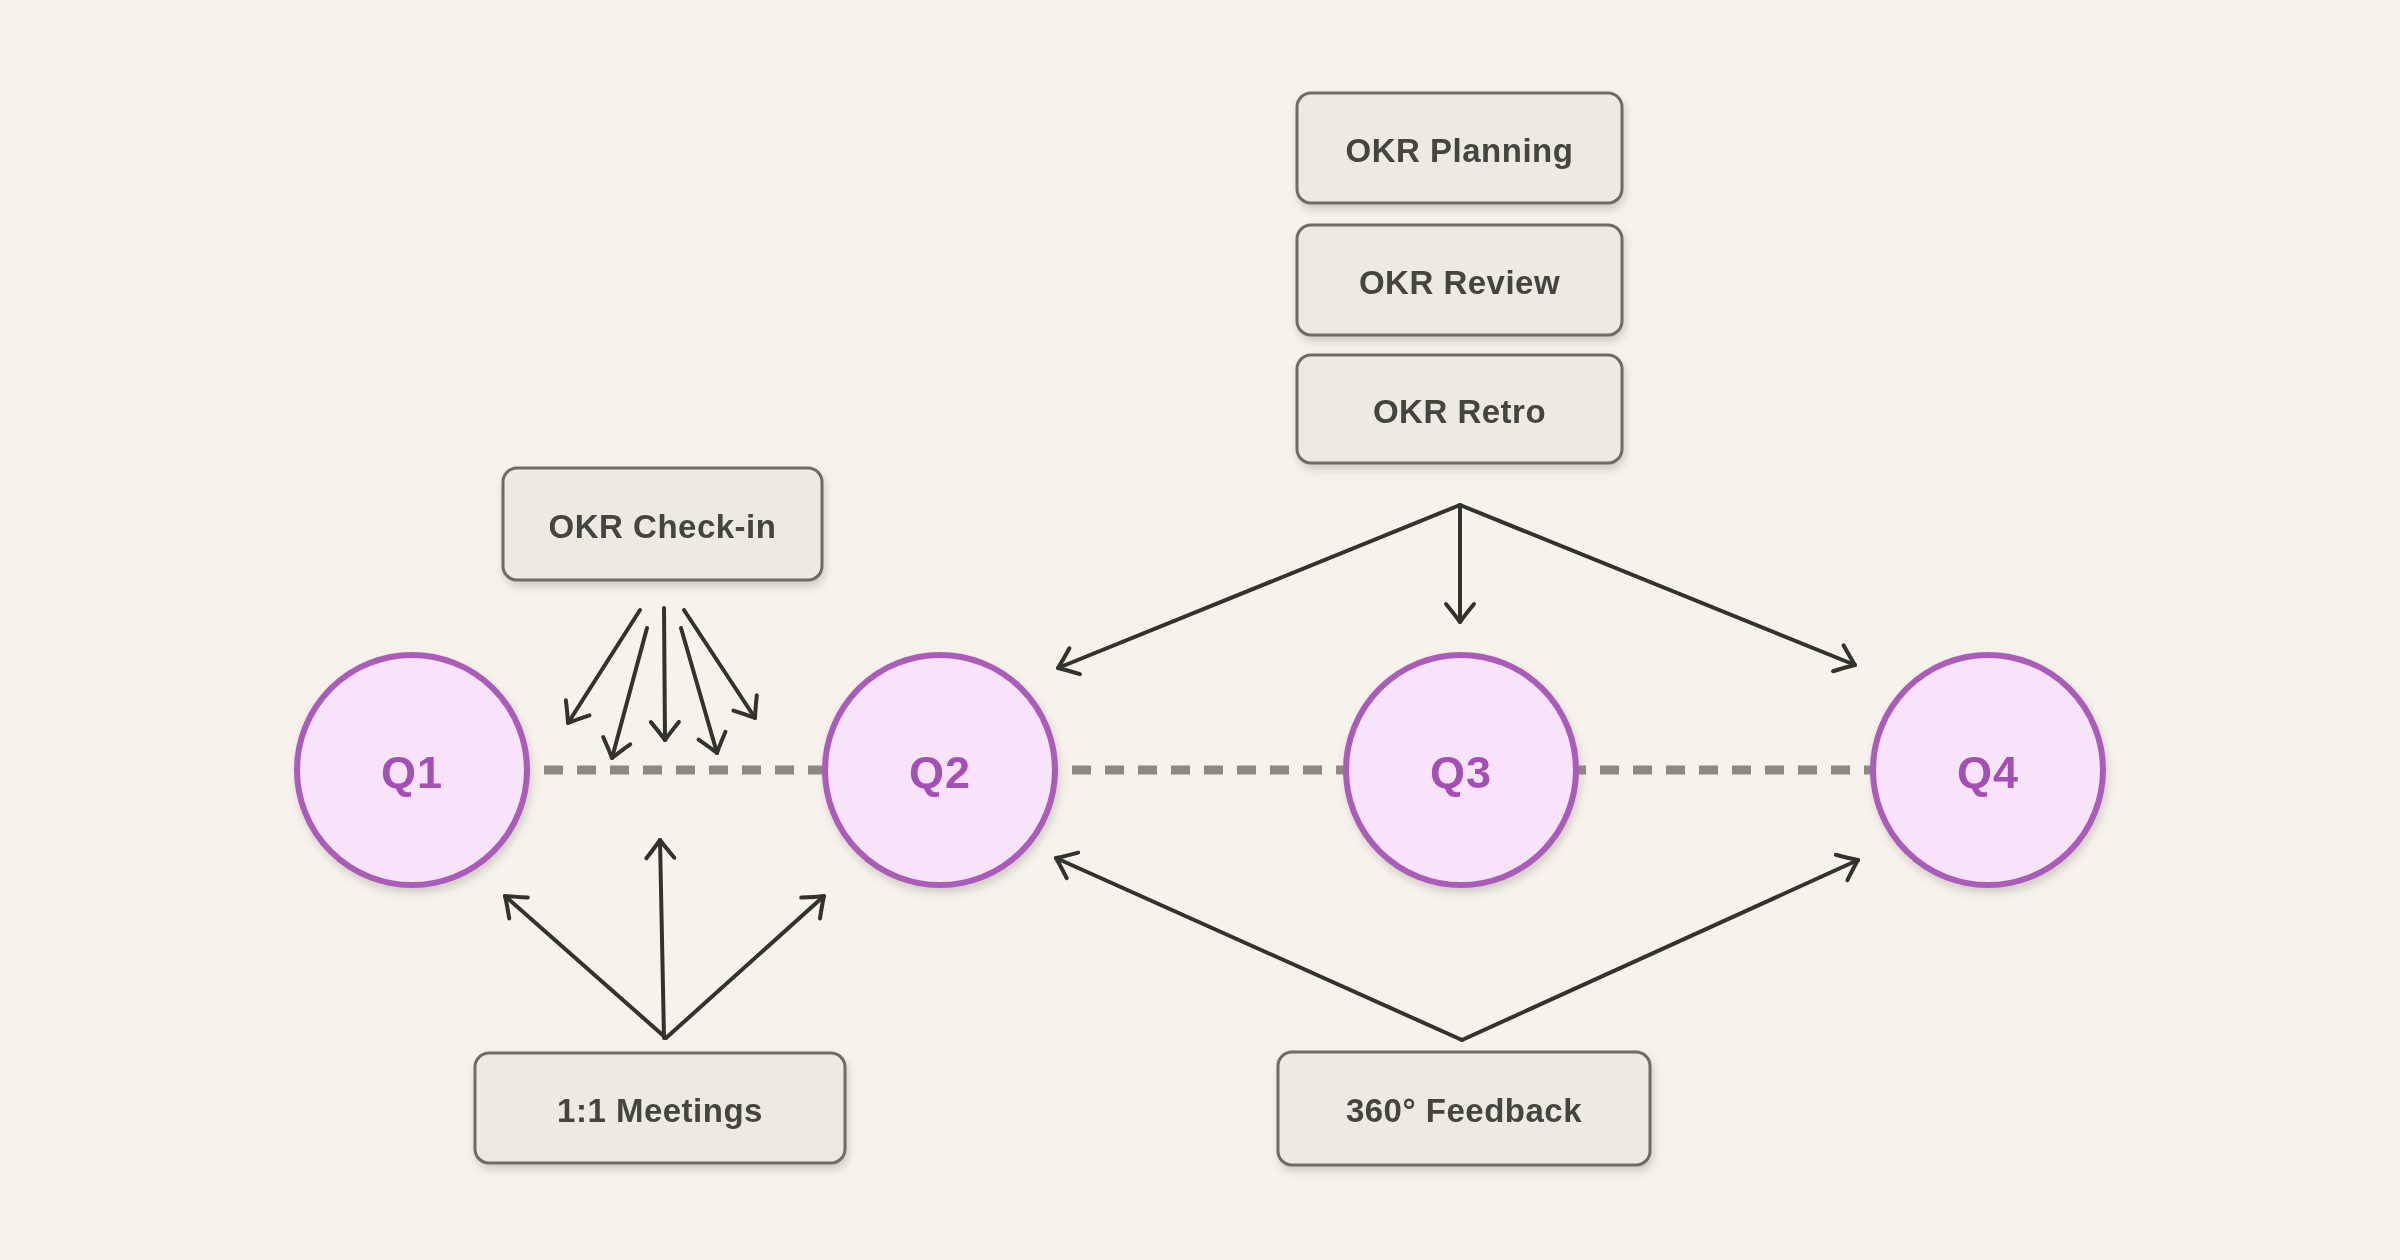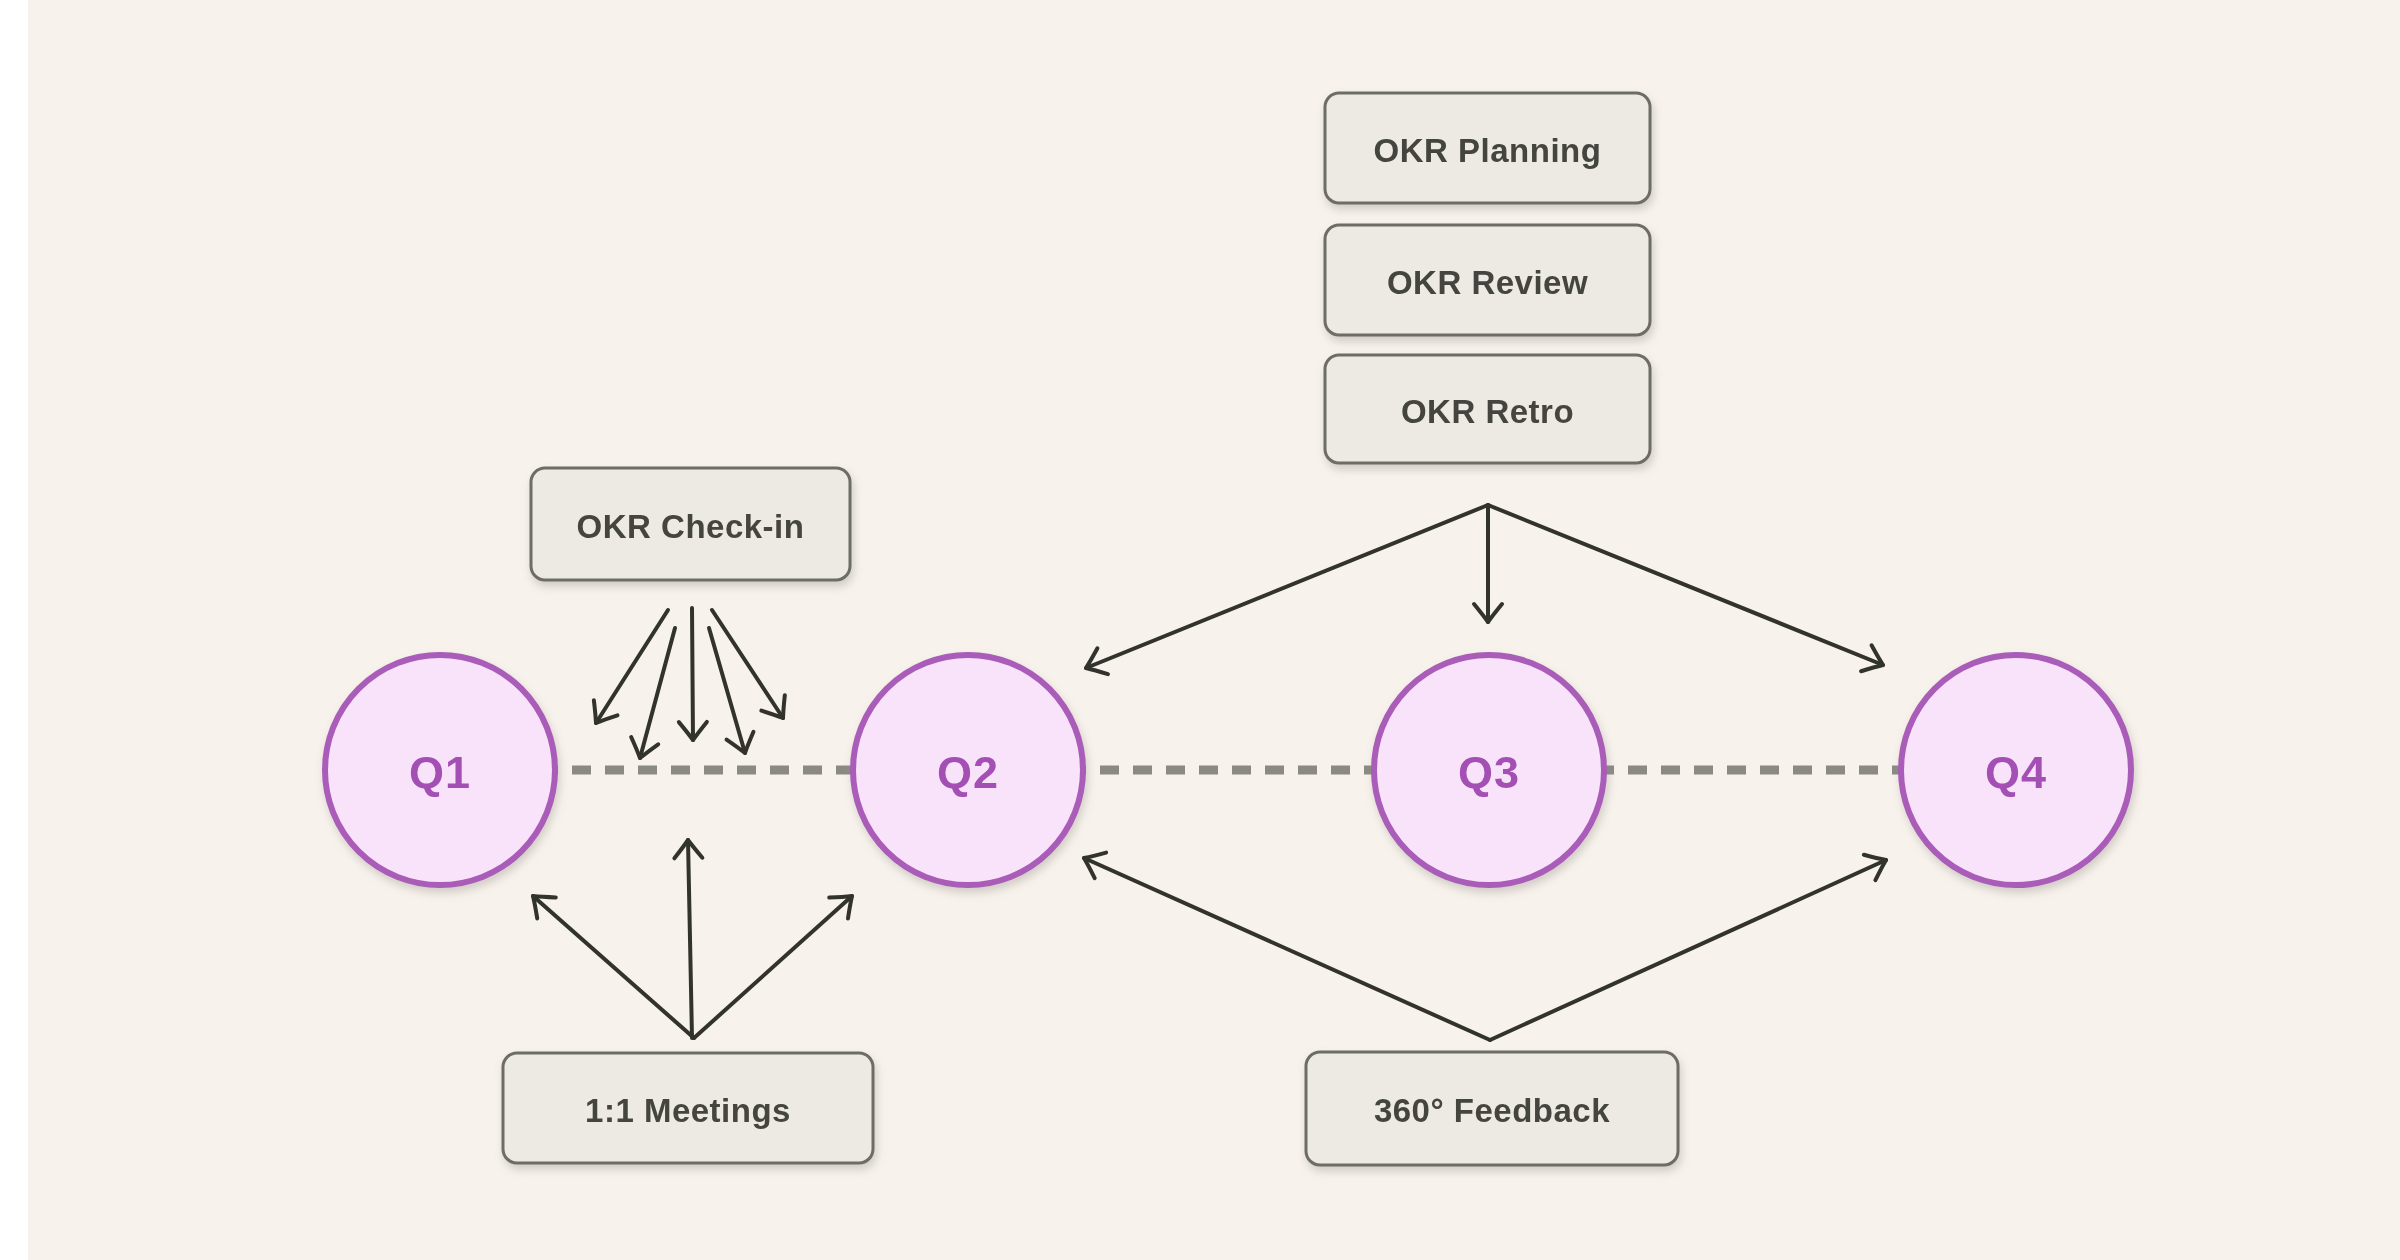--- a/index.html
+++ b/index.html
@@ -8,21 +8,20 @@
   }
   body {
     width: 2400px;
     height: 1260px;
     overflow: hidden;
     font-family: "Liberation Sans", "DejaVu Sans", sans-serif;
   }
   .canvas-wrap {
     width: 2320px;
     height: 1260px;
-    margin-left: 28px;
   }
   svg { display: block; }
   .box-label {
     font-family: "Liberation Sans", "DejaVu Sans", sans-serif;
     font-weight: bold;
     letter-spacing: 0.5px;
   }
   .circle-label {
     font-family: "Liberation Sans", "DejaVu Sans", sans-serif;
     font-weight: bold;

